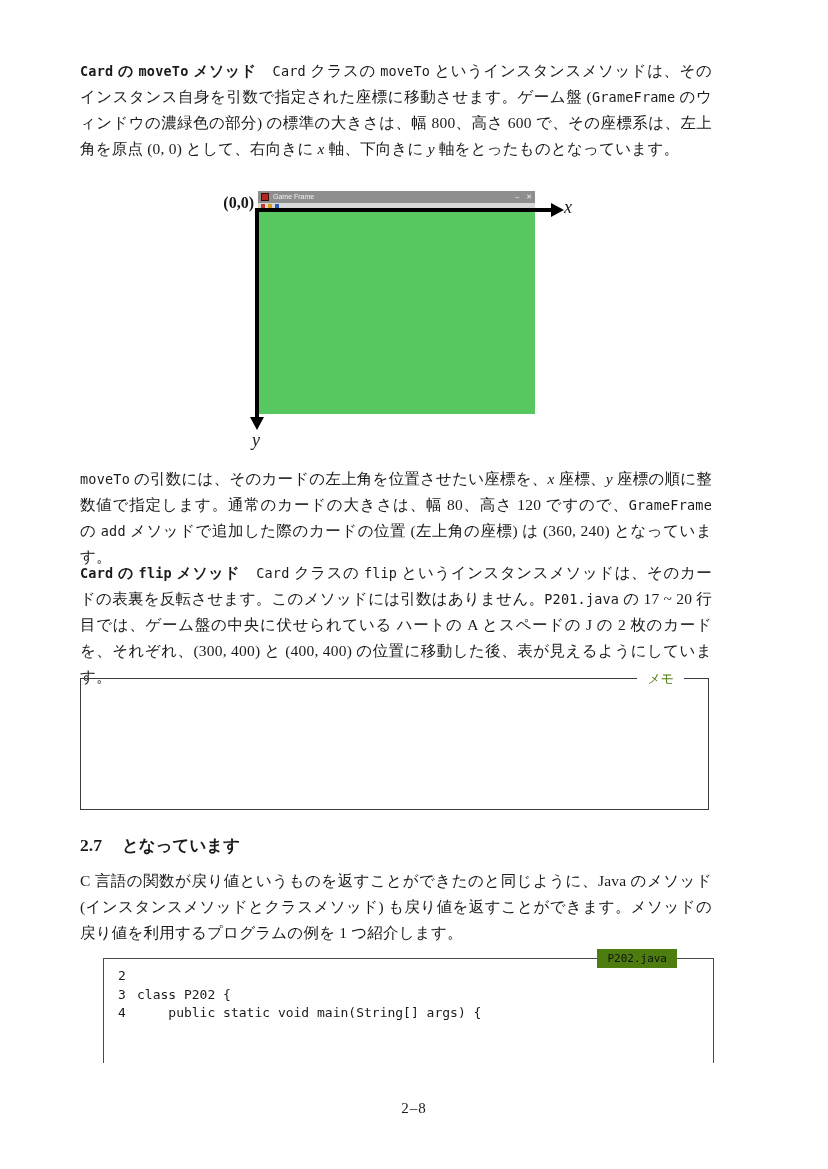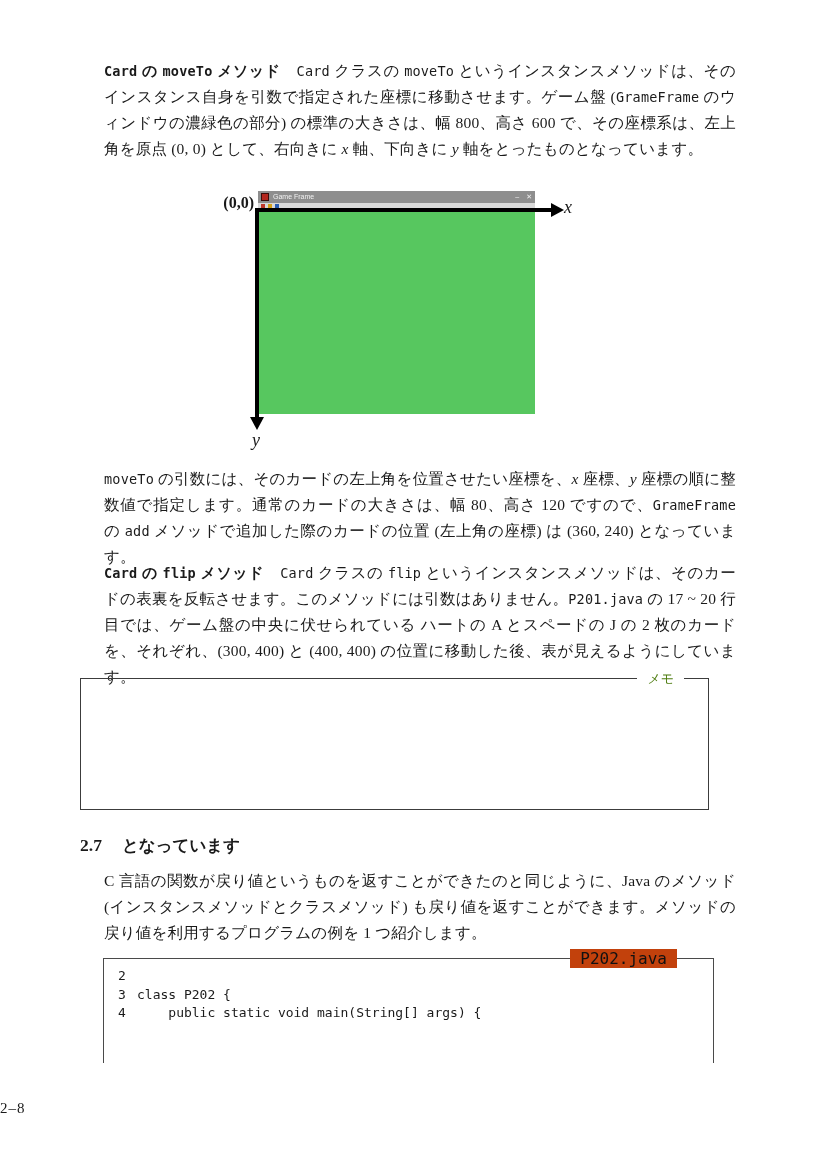--- a/index.html
+++ b/index.html
@@ -11,21 +11,20 @@
     overflow: hidden;
   }
   .para {
     position: absolute;
     left: 80px;
     width: 632px;
     font-size: 15.5px;
     line-height: 26px;
     text-align: justify;
     letter-spacing: 0.2px;
-    margin-left: 24px;
   }
   .mono { font-family: "DejaVu Sans Mono", monospace; font-size: 13.5px; }
   .bm   { font-family: "DejaVu Sans Mono", monospace; font-size: 13.5px; font-weight: bold; }
   .bg   { font-family: "Liberation Sans", sans-serif; font-weight: bold; font-size: 15px; }
   .it   { font-family: "Liberation Serif", serif; font-style: italic; }
 
   
   .diagram { position: absolute; left: 0; top: 185px; width: 828px; height: 266px; }
   .gwindow { position: absolute; left: 258px; top: 6px; width: 277px; }
   .titlebar {
@@ -85,34 +84,34 @@
   .section-heading { position: absolute; left: 80px; top: 835px; font-weight: bold; font-size: 17.5px; }
   .section-heading .num { font-family: "Liberation Serif", serif; margin-right: 20px; }
   .section-heading .ttl { font-family: "Liberation Sans", sans-serif; font-size: 16.5px; }
 
   
   .code-box {
     position: absolute; left: 103px; top: 958px; width: 611px; height: 105px;
     border: 1px solid #4a4a4a; border-bottom: none;
   }
   .code-label {
-    position: absolute; top: -10px; right: 36px; background: #c2410c;
-    padding: 0 10px; font-family: "DejaVu Sans Mono", monospace; font-size: 16px;
+    position: absolute; top: -10px; right: 36px; background: #4d7c0f;
+    padding: 0 10px; font-family: "DejaVu Sans Mono", monospace; font-size: 11px;
     line-height: 19px; color: #111;
   }
   .code-lines { padding: 7px 0 0 14px; }
   .code-line { min-height: 17.6px; line-height: 17.6px; white-space: pre; }
   .ln {
     display: inline-block; width: 10px; font-family: "DejaVu Sans Mono", monospace;
     font-size: 13px; margin-right: 9px;
   }
   .lc { font-family: "DejaVu Sans Mono", monospace; font-size: 13px; white-space: pre; }
 
   .page-number {
-    position: absolute; left: 0; top: 1100px; width: 828px; text-align: left;
+    position: absolute; left: 0; top: 1100px; width: 828px; text-align: center;
     font-size: 15px; letter-spacing: 1px;
   }
 </style>
 </head>
 <body>
 
 <div>
 
   <p class="para" style="top:58px;"><span class="bm">Card</span><span class="bg"> の </span><span class="bm">moveTo</span><span class="bg"> メソッド</span><span>　</span><span class="mono">Card</span><span> クラスの </span><span class="mono">moveTo</span><span> というインスタンスメソッドは、そのインスタンス自身を引数で指定された座標に移動させます。ゲーム盤 (</span><span class="mono">GrameFrame</span><span> のウィンドウの濃緑色の部分) の標準の大きさは、幅 800、高さ 600 で、その座標系は、左上角を原点 (0, 0) として、右向きに </span><span class="it">x</span><span> 軸、下向きに </span><span class="it">y</span><span> 軸をとったものとなっています。</span></p>
 

